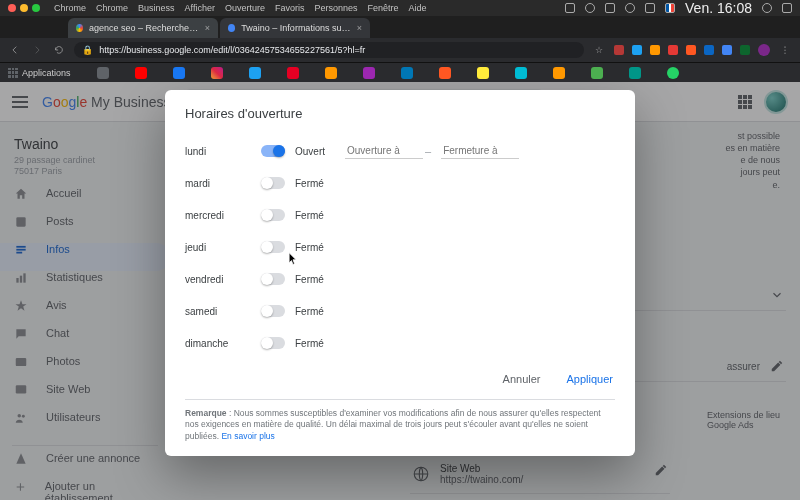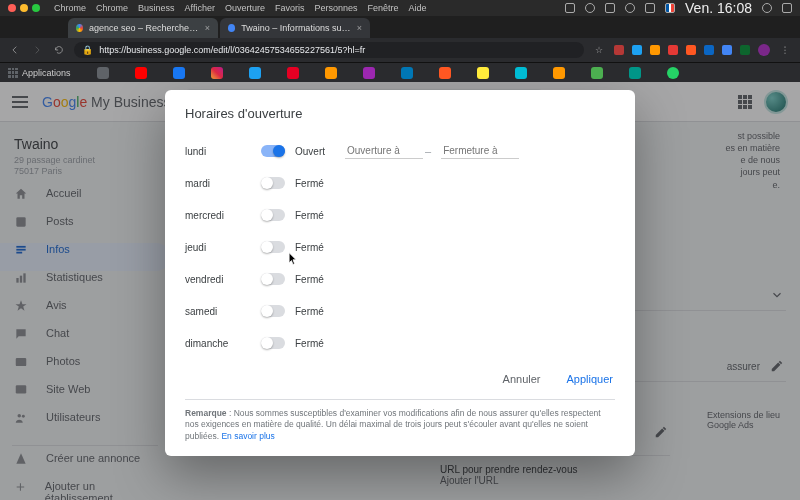--- a/index.html
+++ b/index.html
@@ -371,27 +371,20 @@
                 <path d="M3 12h18M12 3c3 3 3 15 0 18M12 3c-3 3-3 15 0 18"></path>
               </svg>
             <div>
               <div class="flabel">Site Web</div>
               <div class="fval">https://twaino.com/</div>
             </div>
             <svg class="edit-ic" viewBox="0 0 24 24" fill="#5f6368" style="margin-left:auto">
                 <path d="M3 17l11-11 4 4L7 21H3zM15 5l2-2 4 4-2 2z"></path>
               </svg>
           </div>
-          <div class="field" style="border:none">
-            <div style="width:18px"></div>
-            <div>
-              <div class="flabel">URL pour prendre rendez-vous</div>
-              <div class="fval">Ajouter l'URL</div>
-            </div>
-          </div>
         </div>
       </div>
     </div>
 
     <div class="overlay">
       <div class="modal">
         <h2>Horaires d'ouverture</h2>
 
         <div class="dayrow">
           <span class="dayname">lundi</span>

